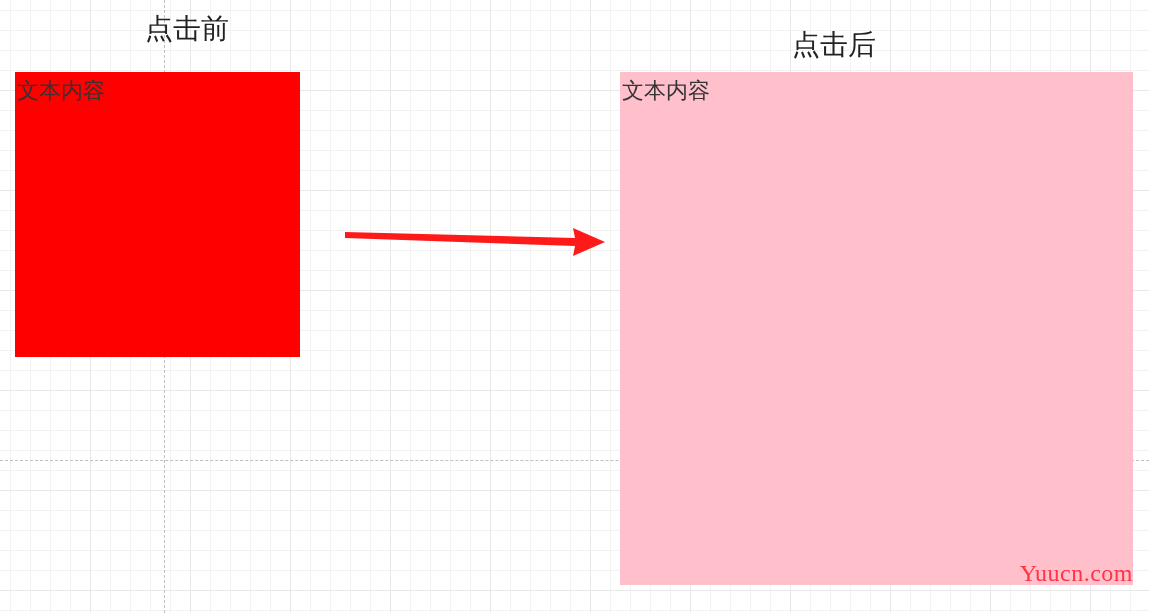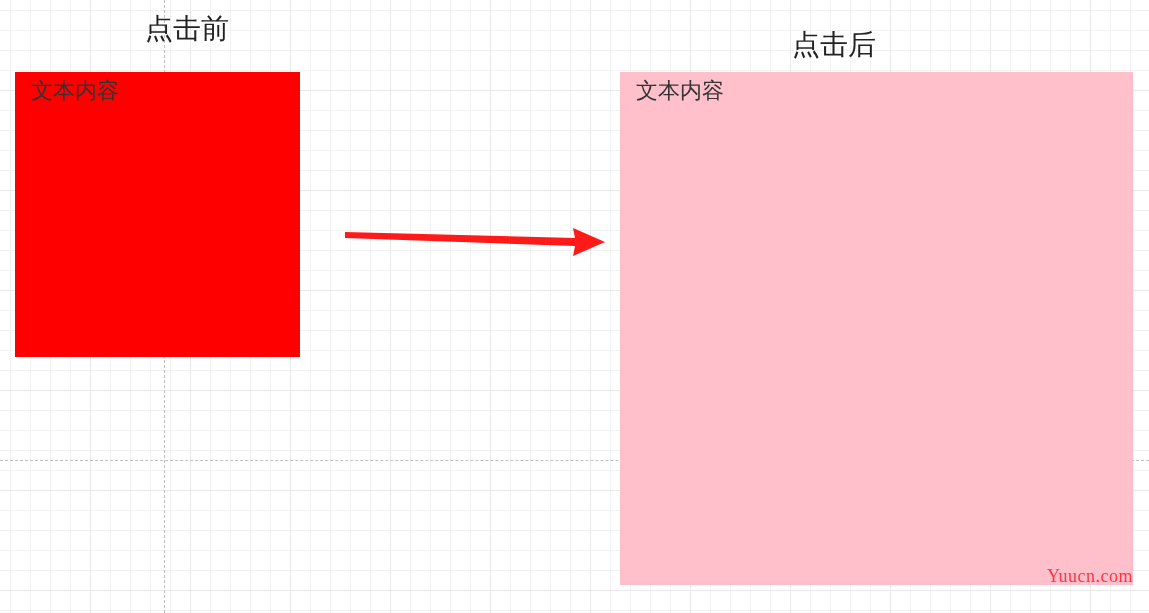--- a/index.html
+++ b/index.html
@@ -50,21 +50,21 @@
       top: 10px;
     }
     .label-after {
       left: 762px;
       top: 26px;
     }
     .box {
       position: absolute;
       color: #333;
       font-size: 22px;
-      padding: 4px 16px;
+      padding: 4px 2px;
     }
     .box-before {
       left: 15px;
       top: 72px;
       width: 285px;
       height: 285px;
       background-color: #ff0000;
     }
     .box-after {
       left: 620px;
@@ -82,21 +82,21 @@
     }
     .arrow-wrap svg {
       width: 100%;
       height: 100%;
       display: block;
     }
     .watermark {
       position: absolute;
       right: 16px;
       bottom: 26px;
-      font-size: 18px;
+      font-size: 24px;
       color: #ff3344;
       font-family: "Times New Roman", serif;
       font-style: normal;
       letter-spacing: 0.5px;
     }
   </style>
 </head>
 <body>
 
 <div class="dashed-h"></div>

